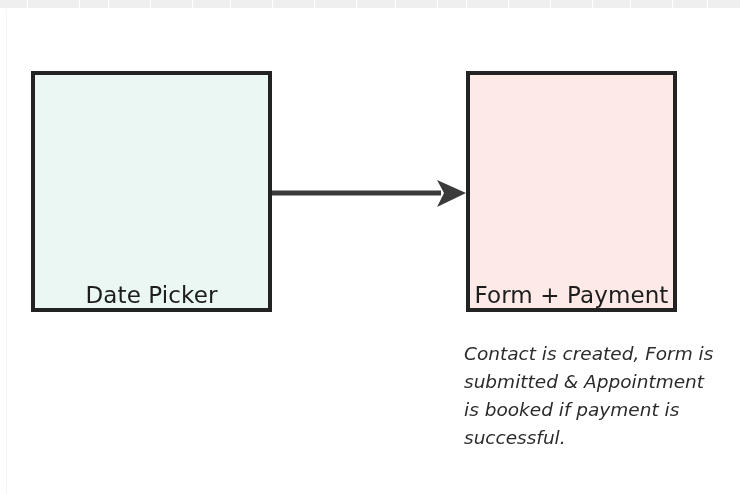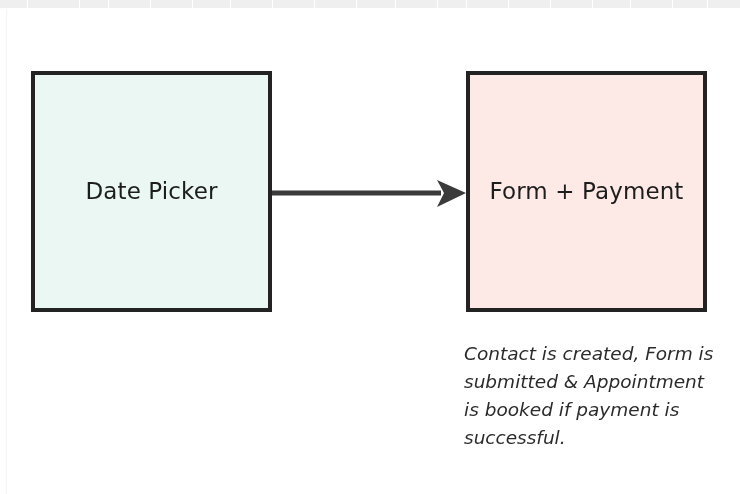--- a/index.html
+++ b/index.html
@@ -53,42 +53,42 @@
     height: 485px;
     background: #f4f4f4;
   }
 
   
   .node {
     position: absolute;
     box-sizing: border-box;
     border: 4px solid #232323;
     display: flex;
-    align-items: center;
+    align-items: flex-end;
     justify-content: center;
   }
   .node-label {
     font-size: 23px;
     line-height: 1.15;
     color: #1d1d1d;
     letter-spacing: 0.1px;
     white-space: nowrap;
   }
 
   #node-date-picker {
     left: 31px;
     top: 71px;
     width: 241px;
     height: 241px;
     background: #eaf7f3;
   }
   #node-form-payment {
     left: 466px;
     top: 71px;
-    width: 241px;
+    width: 211px;
     height: 241px;
     background: #fdeae7;
   }
 
   
   #connector {
     position: absolute;
     left: 0;
     top: 0;
     width: 740px;

